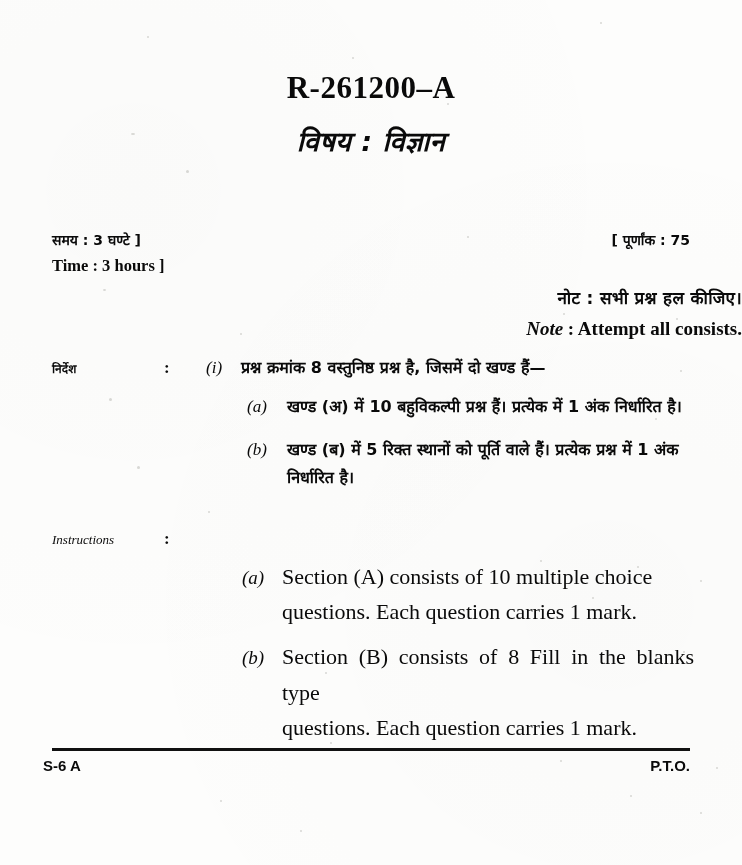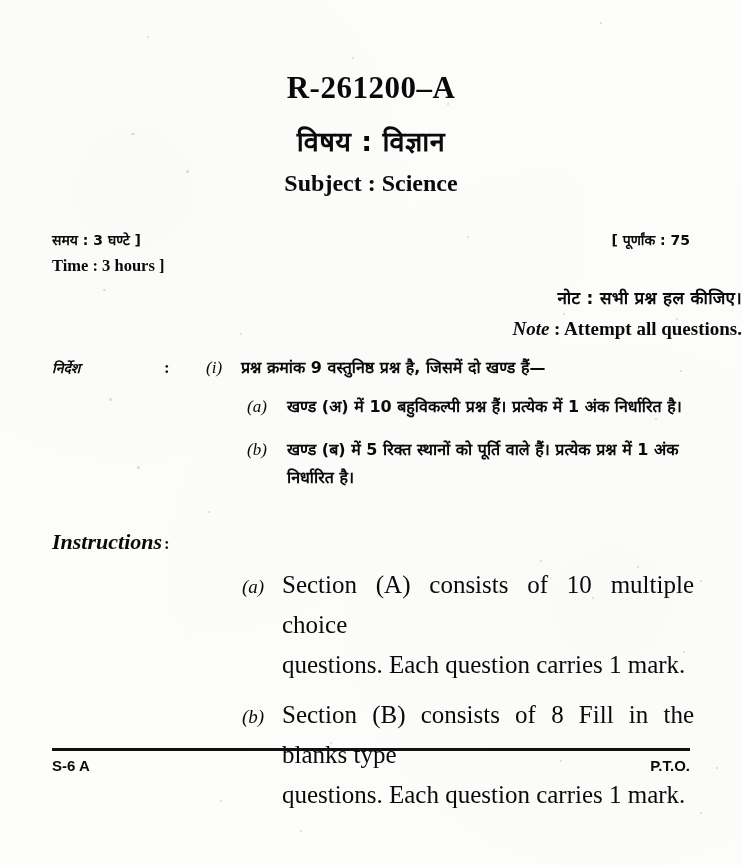--- a/index.html
+++ b/index.html
@@ -51,20 +51,21 @@
   }
   .subject-hi {
     position: absolute;
     left: 0; right: 0;
     top: 122px;
     text-align: center;
     font-family: "DejaVu Sans", sans-serif;
     font-size: 27px;
     font-weight: bold;
     letter-spacing: .5px;
+    font-style: italic;
   }
   .subject-en {
     position: absolute;
     left: 0; right: 0;
     top: 170px;
     text-align: center;
     font-size: 24px;
     font-weight: bold;
   }
 
@@ -125,27 +126,26 @@
   .head-row {
     display: flex;
     align-items: baseline;
   }
   .lbl {
     width: 112px;
     flex: 0 0 112px;
   }
   .lbl-hi {
     font-family: "DejaVu Sans", sans-serif;
-    font-size: 14px;
-    font-weight: bold;
-    font-style: italic;
+    font-size: 12px;
+    font-weight: bold;
   }
   .lbl-en {
-    font-size: 22px;
-    font-weight: bold;
+    font-size: 13px;
+    font-weight: normal;
     font-style: italic;
   }
   .colon {
     width: 42px;
     flex: 0 0 42px;
     text-align: left;
     font-size: 17px;
     font-weight: bold;
   }
   .roman {
@@ -185,38 +185,38 @@
 
   .sub-body-hi {
     flex: 1;
     font-family: "DejaVu Sans", sans-serif;
     font-size: 16px;
     font-weight: bold;
     line-height: 1.75;
   }
   .sub-body-en {
     flex: 1;
-    font-size: 25px;
+    font-size: 22px;
     line-height: 1.6;
     text-align: justify;
   }
   .sub-body-en .l2 { display: block; text-align: left; }
 
   
   .rule {
     position: absolute;
     left: 52px;
     right: 52px;
     top: 748px;
     height: 2.5px;
     background: #111;
   }
   .footer {
     position: absolute;
-    left: 52px;
+    left: 43px;
     right: 52px;
     top: 757px;
     display: flex;
     justify-content: space-between;
     align-items: flex-end;
     font-family: "Liberation Sans", sans-serif;
     font-size: 15px;
     font-weight: bold;
   }
 </style>
@@ -253,43 +253,42 @@
     <div class="speck" style="left: 630px; top: 795px; width: 2px; height: 2px;"></div>
     <div class="speck" style="left: 220px; top: 800px; width: 2px; height: 2px;"></div>
     <div class="speck" style="left: 300px; top: 830px; width: 2px; height: 2px;"></div>
     <div class="speck" style="left: 700px; top: 812px; width: 2px; height: 2px;"></div>
   </div>
 
 <div class="content">
 
   <div class="code">R-261200–A</div>
   <div class="subject-hi">विषय : विज्ञान</div>
-  <div class="subject-en">Subject : Science</div>
 
   <div class="meta">
     <div class="meta-row">
       <span class="meta-hi">समय : 3 घण्टे ]</span>
       <span class="meta-hi">[ पूर्णांक : 75</span>
     </div>
     <div class="meta-row">
       <span class="meta-en">Time : 3 hours ]</span>
     </div>
   </div>
 
   <div class="note">
     <div class="note-hi">नोट : सभी प्रश्न हल कीजिए।</div>
-    <div class="note-en"><span class="lead">Note</span><span> : Attempt all questions.</span></div>
+    <div class="note-en"><span class="lead">Note</span><span> : Attempt all consists.</span></div>
   </div>
 
   <div class="block block-hi">
     <div class="head-row">
       <span class="lbl lbl-hi">निर्देश</span>
       <span class="colon">:</span>
       <span class="roman">(i)</span>
-      <span class="head-text-hi">प्रश्न क्रमांक 9 वस्तुनिष्ठ प्रश्न है, जिसमें दो खण्ड हैं—</span>
+      <span class="head-text-hi">प्रश्न क्रमांक 8 वस्तुनिष्ठ प्रश्न है, जिसमें दो खण्ड हैं—</span>
     </div>
 
     <div class="sub sub-hi">
       <span class="marker">(a)</span>
       <span class="sub-body-hi">खण्ड (अ) में 10 बहुविकल्पी प्रश्न हैं। प्रत्येक में 1 अंक निर्धारित है।</span>
     </div>
 
     <div class="sub sub-hi">
       <span class="marker">(b)</span>
       <span class="sub-body-hi">खण्ड (ब) में 5 रिक्त स्थानों को पूर्ति वाले हैं। प्रत्येक प्रश्न में 1 अंक निर्धारित है।</span>

